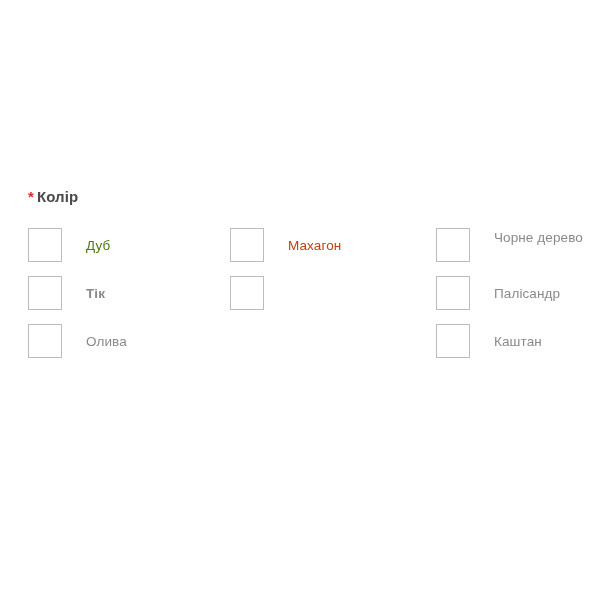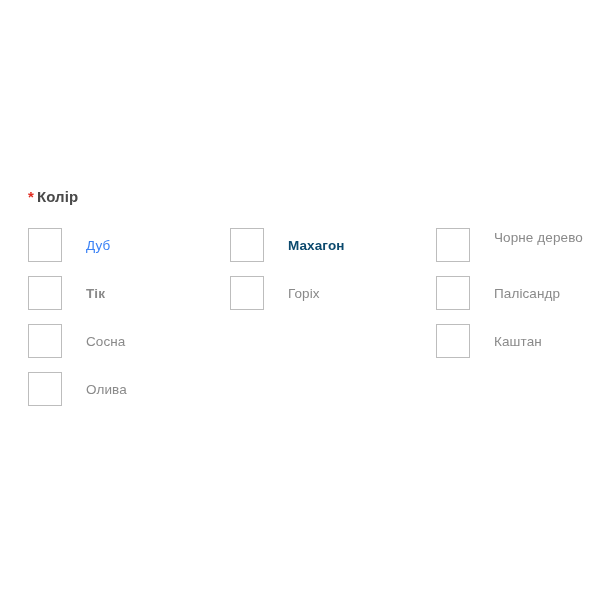--- a/index.html
+++ b/index.html
@@ -122,61 +122,54 @@
   </div>
 
   <div class="swatch-grid">
 
     <div class="swatch-col col-0">
 
       <div class="swatch-row">
         <span class="swatch-box" style="border-color: rgb(189, 189, 189);">
           <span class="swatch-fill grain" style="background-color: rgb(150, 104, 60);"></span>
         </span>
-        <span class="swatch-name one-line" style="color: #3b82f6;">Дуб</span>
+        <span class="swatch-name one-line" style="color: #4d7c0f;">Дуб</span>
       </div>
 
       <div class="swatch-row">
         <span class="swatch-box" style="border-color: rgb(189, 189, 189);">
           <span class="swatch-fill" style="background-color: rgb(143, 58, 22);"></span>
         </span>
         <span class="swatch-name one-line" style="color: rgb(138, 138, 138); font-weight: bold;">Тік</span>
       </div>
 
-      <div class="swatch-row">
-        <span class="swatch-box" style="border-color: rgb(189, 189, 189);">
-          <span class="swatch-fill grain" style="background-color: rgb(235, 155, 39);"></span>
-        </span>
-        <span class="swatch-name one-line" style="color: rgb(138, 138, 138);">Сосна</span>
-      </div>
 
       <div class="swatch-row">
         <span class="swatch-box" style="border-color: rgb(189, 189, 189);">
           <span class="swatch-fill" style="background-color: rgb(139, 101, 32);"></span>
         </span>
         <span class="swatch-name one-line" style="color: rgb(138, 138, 138);">Олива</span>
       </div>
 
     </div>
 
     <div class="swatch-col col-1">
 
 
       <div class="swatch-row">
         <span class="swatch-box" style="border-color: rgb(189, 189, 189);">
           <span class="swatch-fill" style="background-color: rgb(156, 50, 20);"></span>
         </span>
-        <span class="swatch-name one-line" style="color: #0c4a6e; font-weight: bold;">Махагон</span>
+        <span class="swatch-name one-line" style="color: #c2410c;">Махагон</span>
       </div>
 
       <div class="swatch-row">
         <span class="swatch-box" style="border-color: rgb(189, 189, 189);">
           <span class="swatch-fill" style="background-color: rgb(140, 59, 40);"></span>
         </span>
-        <span class="swatch-name one-line" style="color: rgb(138, 138, 138);">Горіх</span>
       </div>
 
     </div>
 
     <div class="swatch-col col-2">
 
       <div class="swatch-row">
         <span class="swatch-box" style="border-color: rgb(189, 189, 189);">
           <span class="swatch-fill" style="background-color: rgb(0, 0, 0);"></span>
         </span>

